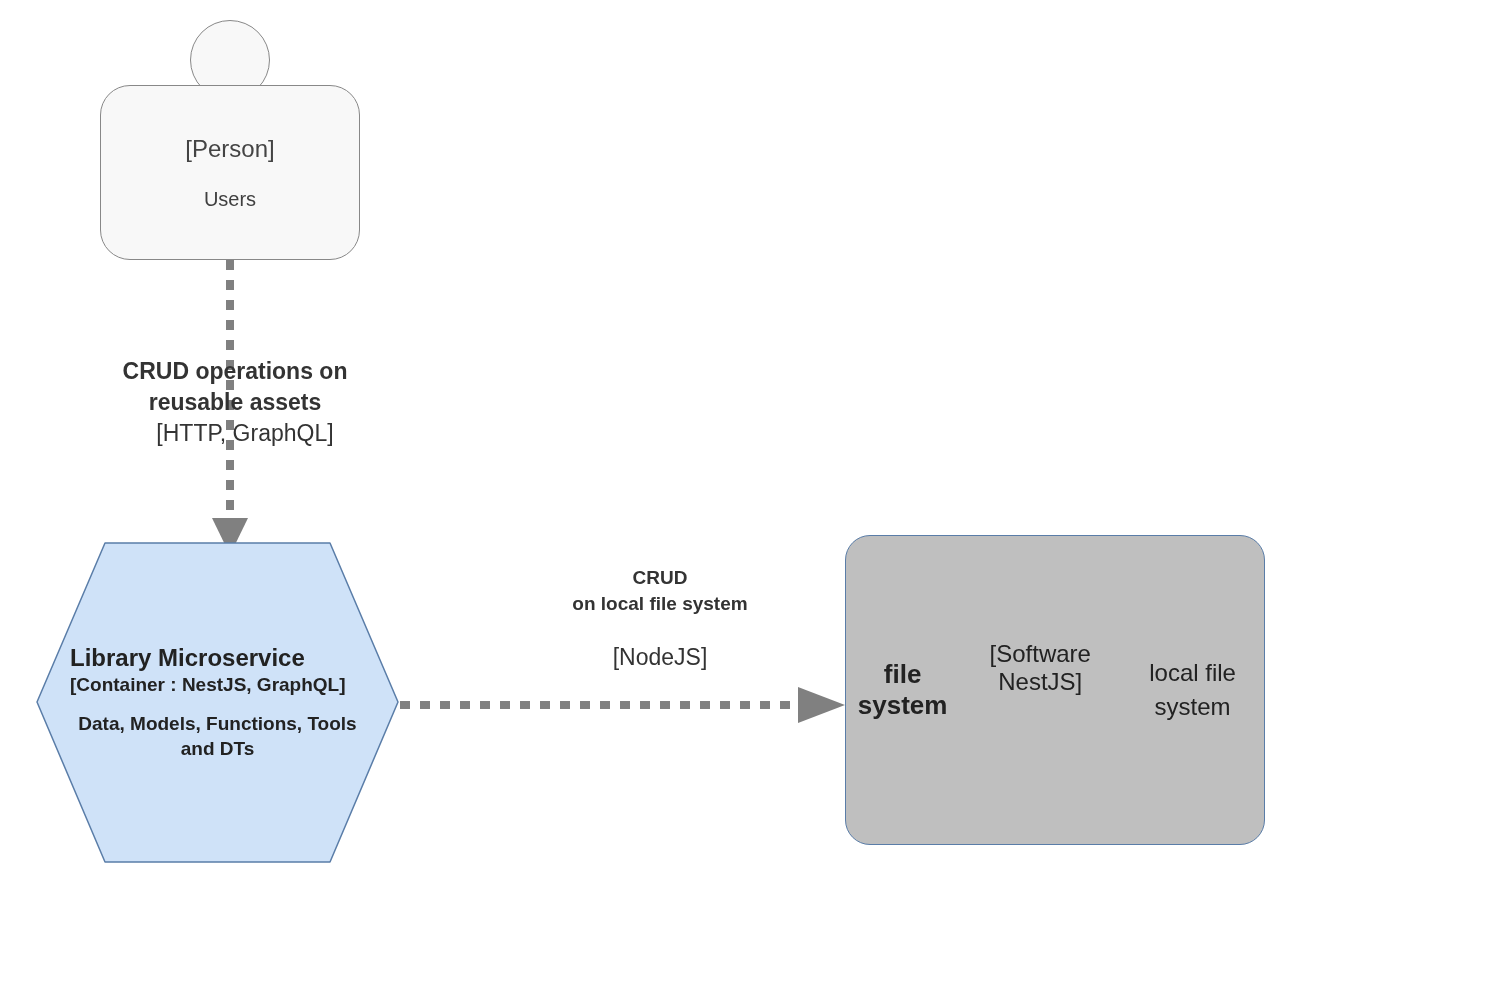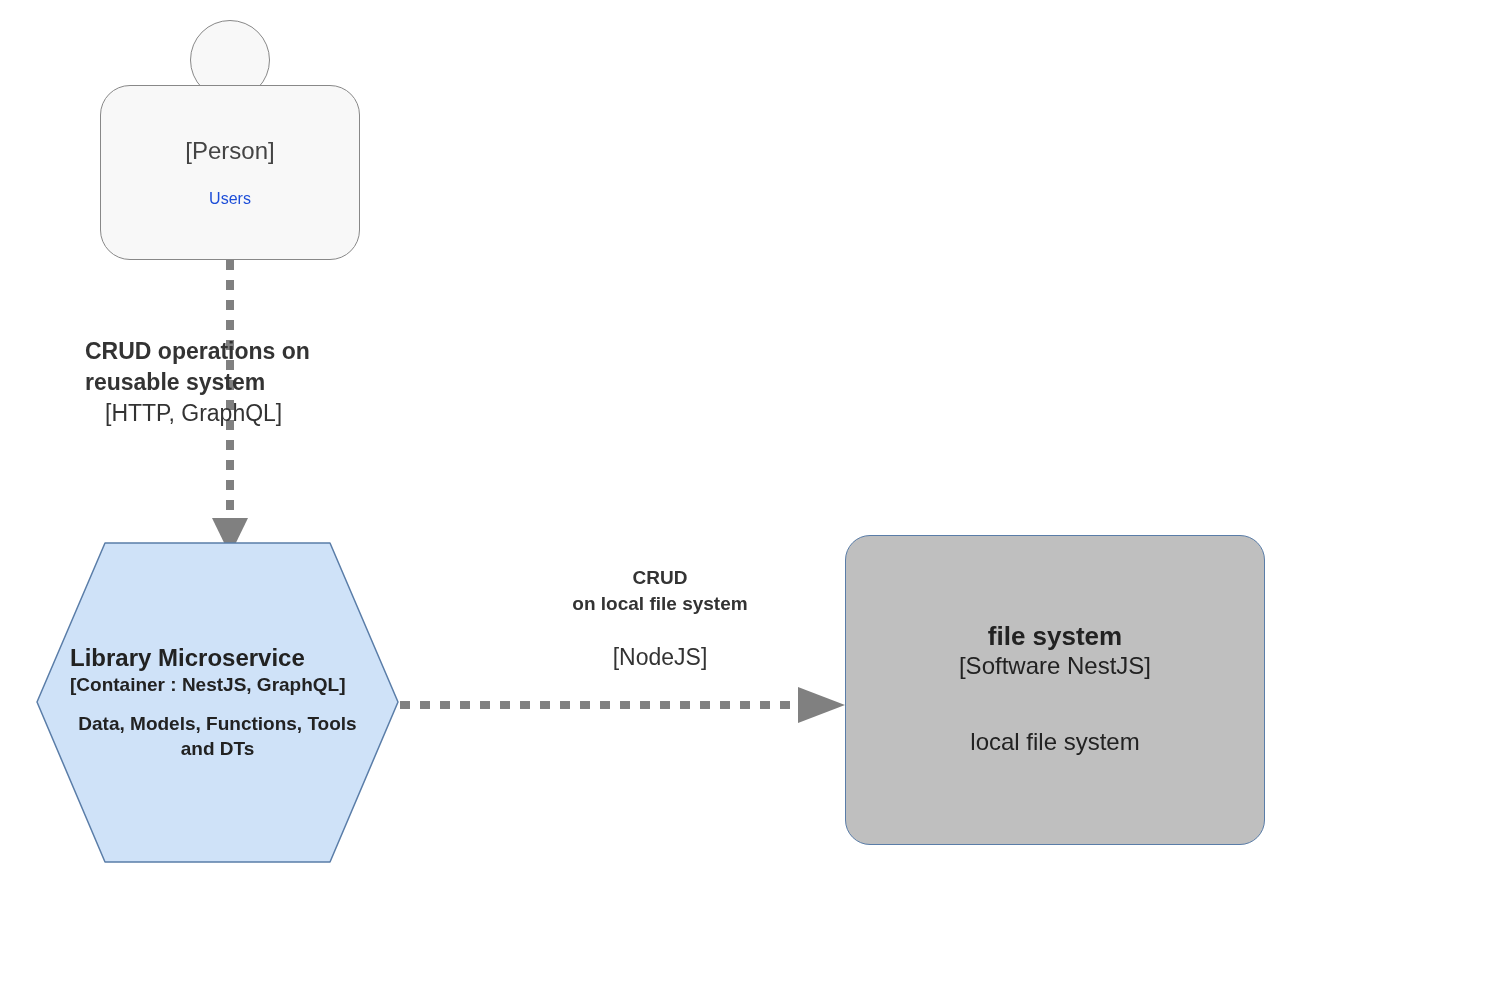--- a/index.html
+++ b/index.html
@@ -43,22 +43,22 @@
       flex-direction: column;
       align-items: center;
       justify-content: center;
       gap: 25px;
     }
     .person-label {
       font-size: 24px;
       color: #444;
     }
     .person-name {
-      font-size: 16px;
-      color: #1d4ed8;
+      font-size: 20px;
+      color: #404040;
     }
     
     .hexagon-wrap {
       position: absolute;
       left: 30px;
       top: 535px;
       width: 375px;
       height: 335px;
     }
     .hexagon {
@@ -100,21 +100,21 @@
     .filesystem-box {
       position: absolute;
       left: 845px;
       top: 535px;
       width: 420px;
       height: 310px;
       background: #bfbfbf;
       border: 1.5px solid #5a7da8;
       border-radius: 25px;
       display: flex;
-      flex-direction: column;
+      flex-direction: row;
       align-items: center;
       justify-content: center;
       text-align: center;
     }
     .fs-title {
       font-size: 26px;
       font-weight: bold;
       color: #222;
     }
     .fs-subtitle {
@@ -124,23 +124,23 @@
     }
     .fs-desc {
       font-size: 24px;
       color: #222;
       line-height: 1.4;
     }
     
     .edge-label-1 {
       position: absolute;
       left: 85px;
-      top: 336px;
+      top: 356px;
       width: 300px;
-      text-align: left;
+      text-align: center;
     }
     .edge-label-1 .bold-line {
       font-size: 23px;
       font-weight: bold;
       color: #333;
       line-height: 1.35;
     }
     .edge-label-1 .tech-line {
       font-size: 23px;
       color: #333;
@@ -183,21 +183,21 @@
     <div class="person-name">Users</div>
   </div>
 
   <svg class="arrow-svg" style="left:200px; top:260px;" width="60" height="300">
     <line x1="30" y1="0" x2="30" y2="260" stroke="#808080" stroke-width="8" stroke-dasharray="10,10"></line>
     <polygon points="30,295 12,258 48,258" fill="#808080"></polygon>
   </svg>
 
   <div class="edge-label-1">
     <div class="bold-line">CRUD operations on</div>
-    <div class="bold-line">reusable system</div>
+    <div class="bold-line">reusable assets</div>
     <div class="tech-line">[HTTP, GraphQL]</div>
   </div>
 
   <div class="hexagon-wrap">
     <svg class="hexagon" viewBox="0 0 375 335">
       <polygon points="75,8 300,8 368,167 300,327 75,327 7,167" fill="#cfe2f8" stroke="#5a7da8" stroke-width="1.5" stroke-linejoin="round"></polygon>
     </svg>
     <div class="hexagon-content">
       <div class="hex-title">Library Microservice</div>
       <div class="hex-subtitle">[Container : NestJS, GraphQL]</div>

